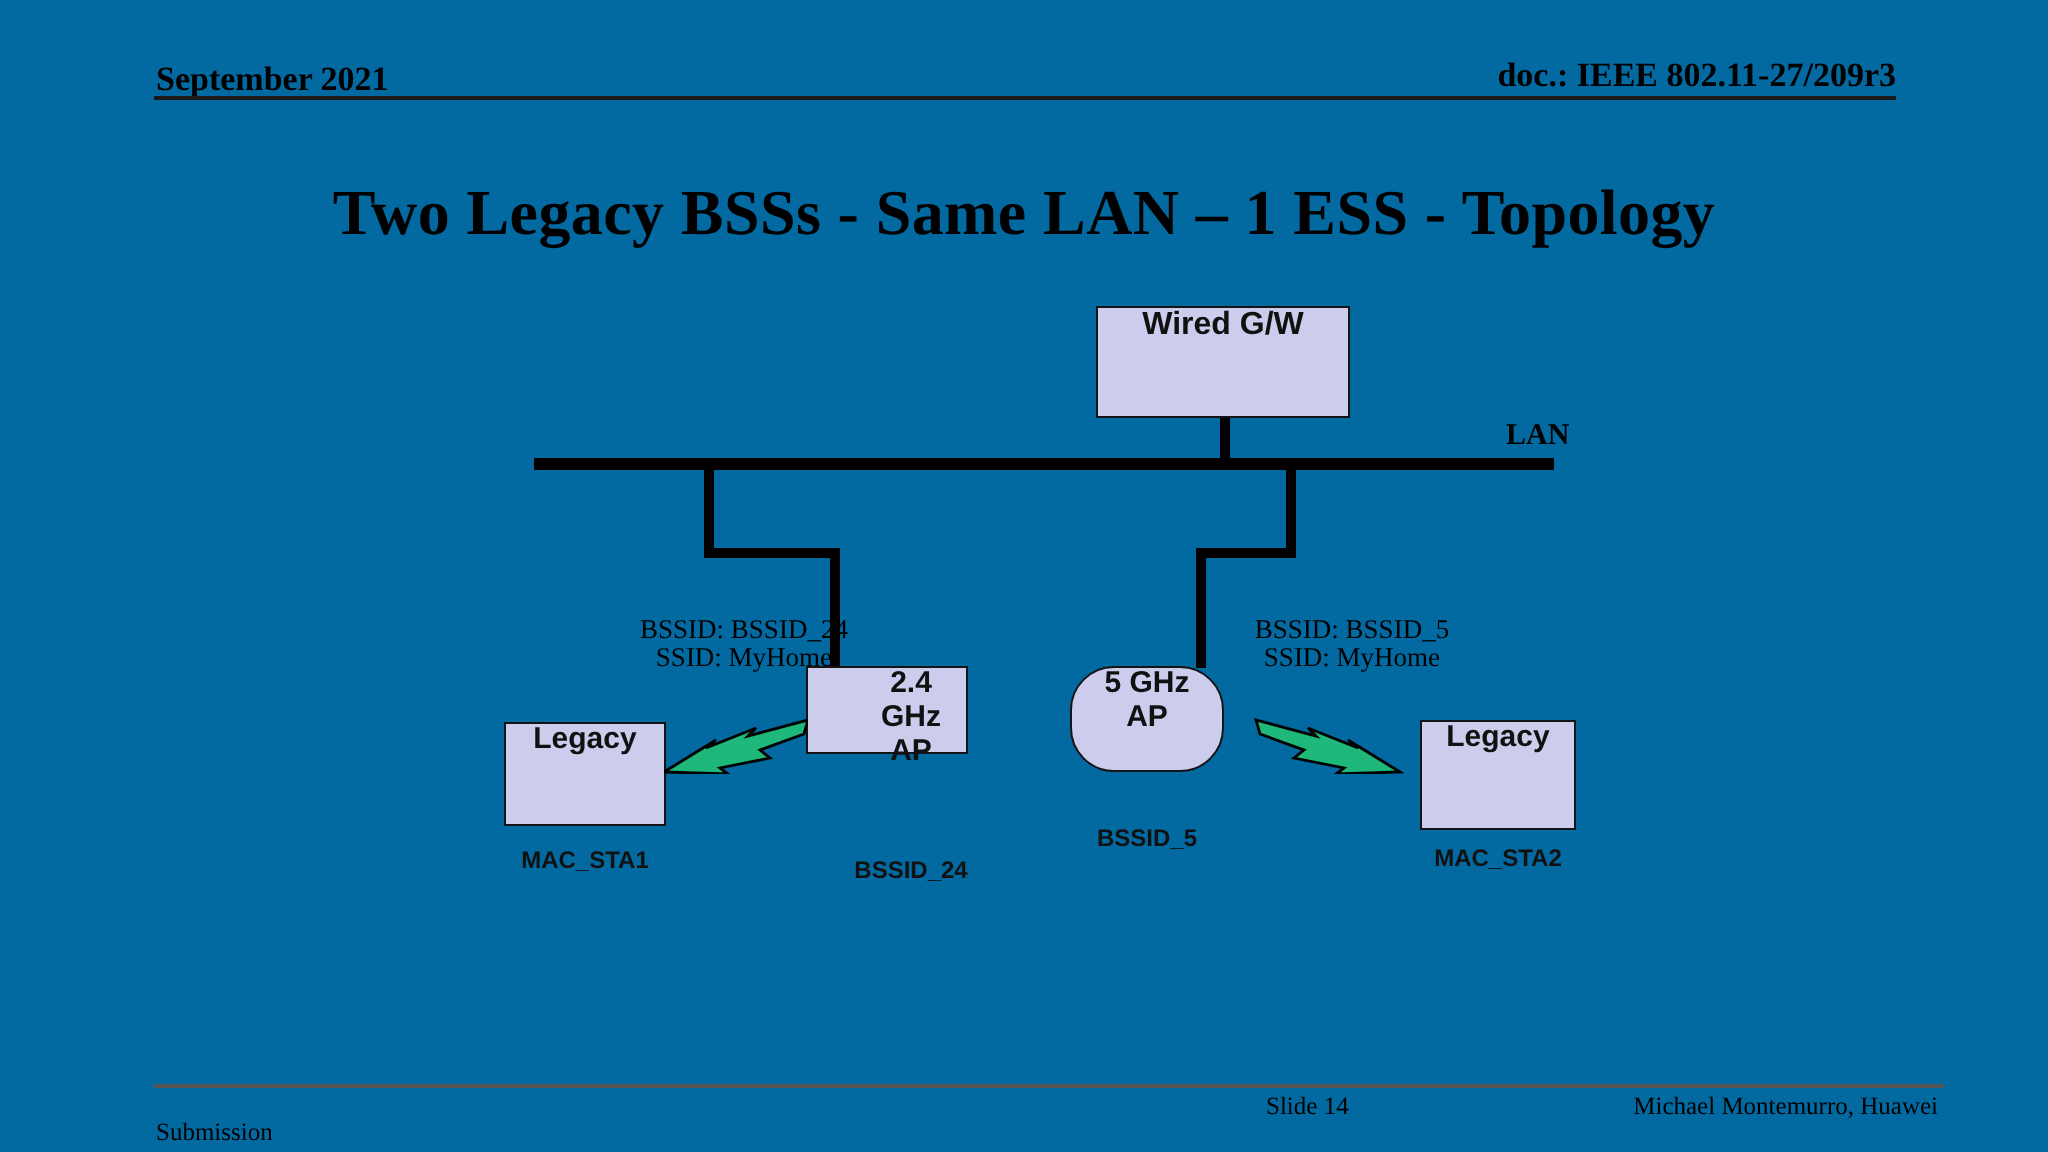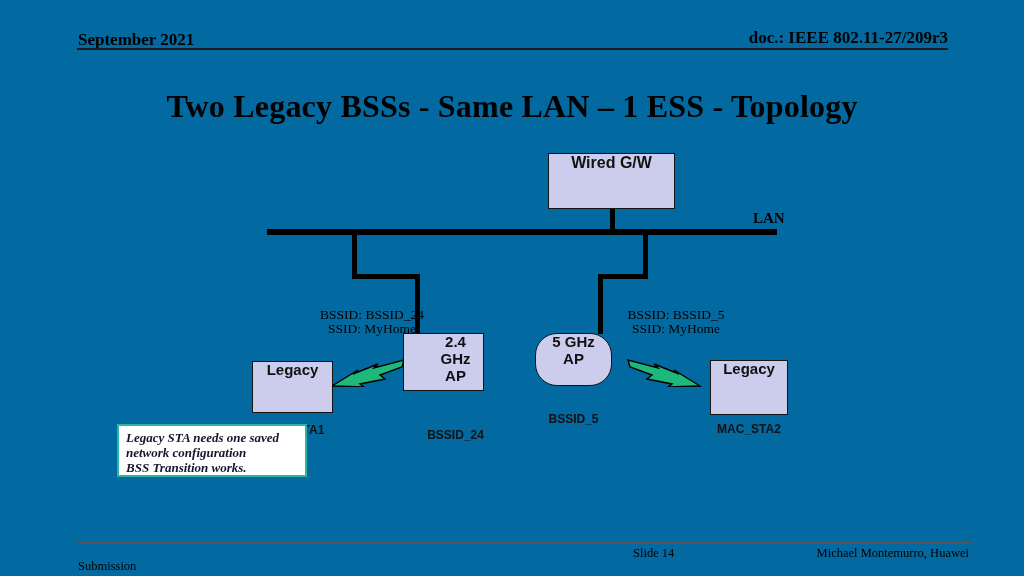--- a/index.html
+++ b/index.html
@@ -20,21 +20,21 @@
 
   
   .node{
     background:var(--box-fill,#ccccec);
     border:1.6px solid #141414;
     display:flex;flex-direction:column;align-items:center;
     font-family:"Liberation Sans",sans-serif;font-weight:bold;color:#111;
     text-align:center;line-height:1.12;box-sizing:border-box;
   }
   .gw-box{left:548px;top:153px;width:127px;height:56px;font-size:16px;}
-  .ap24-box{left:403px;top:333px;width:81px;height:58px;font-size:15px;padding-left:24px;}
+  .ap24-box{left:403px;top:333px;width:81px;height:44px;font-size:15px;padding-left:24px;}
   .ap5-box{left:535px;top:333px;width:77px;height:53px;font-size:15px;border-radius:22px;}
   .sta1-box{left:252px;top:361px;width:81px;height:52px;font-size:15px;}
   .sta2-box{left:710px;top:360px;width:78px;height:55px;font-size:15px;}
   .node .sub{font-size:12px;margin-top:45px;}
 
   
   .wire{background:#000;}
   .lan-line{left:267px;top:229px;width:510px;height:6px;}
   .gw-drop{left:610px;top:208px;width:5px;height:24px;}
   .l-v1{left:352px;top:234px;width:5px;height:44px;}
@@ -127,24 +127,19 @@
     <div>SSID: MyHome</div>
   </div>
 
   <svg class="abs bolt bolt-left" viewBox="0 0 72 28" aria-hidden="true">
     <polygon points="0,27 26,11 21,15 46,5 42,9 72,1 70,8 48,16 53,20 28,25 32,28"></polygon>
   </svg>
   <svg class="abs bolt bolt-right" viewBox="0 0 72 28" aria-hidden="true">
     <polygon points="0,27 26,11 21,15 46,5 42,9 72,1 70,8 48,16 53,20 28,25 32,28"></polygon>
   </svg>
 
-  <div class="abs note-box">
-    <div>Legacy STA needs one saved</div>
-    <div>network configuration</div>
-    <div>BSS Transition works.</div>
-  </div>
 
   <div class="abs ftr-rule"></div>
   <div class="abs ftr ftr-left">Submission</div>
   <div class="abs ftr ftr-center">Slide 14</div>
   <div class="abs ftr ftr-right">Michael Montemurro, Huawei</div>
 
 </div>
 
 </body></html>

